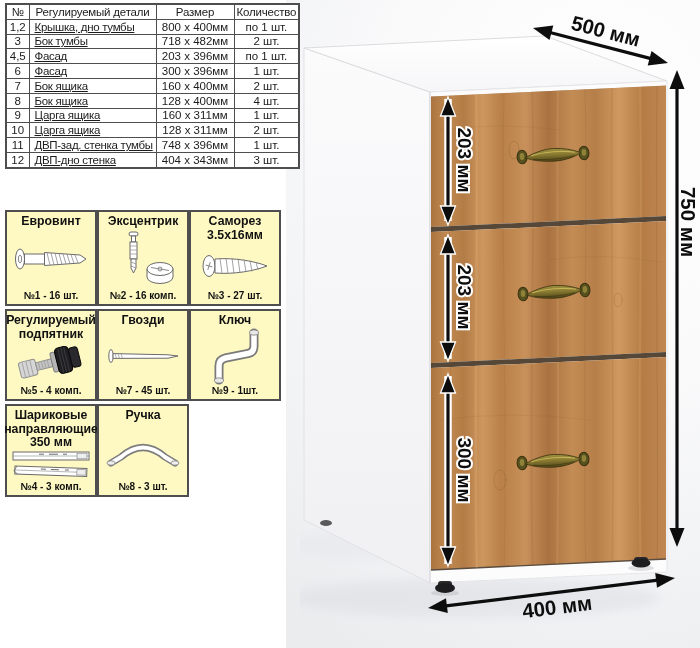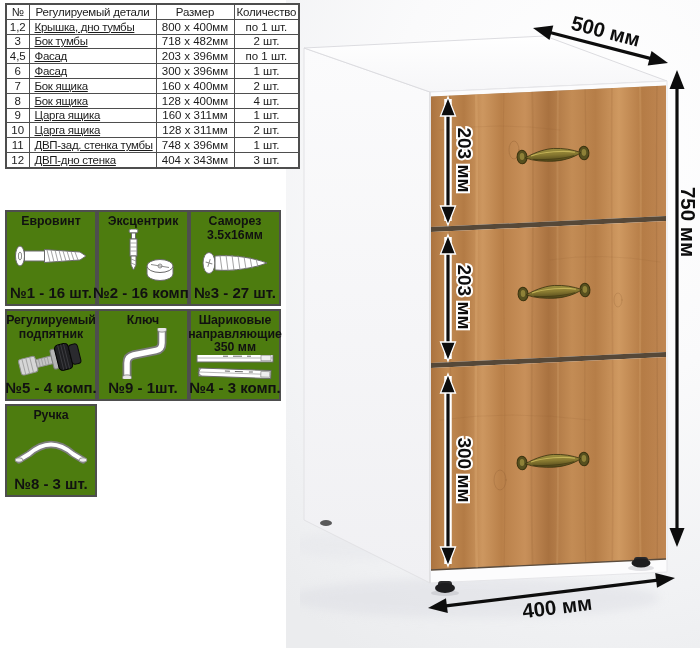--- a/index.html
+++ b/index.html
@@ -11,26 +11,26 @@
   .parts-table{position:absolute;left:5px;top:3px;border-collapse:collapse;table-layout:fixed;
     background:#fff;border:2px solid #4e4e4e;}
   .parts-table th,.parts-table td{border:1px solid #4e4e4e;font-size:11.5px;font-weight:400;
     height:13.8px;padding:0 2px;text-align:center;line-height:1.05;white-space:nowrap;color:#1c1c1c;}
   .parts-table .nm{text-align:left;padding-left:5px;letter-spacing:-0.3px;text-decoration:underline;}
   .parts-table th{letter-spacing:-0.2px;}
   
   .hw-grid{position:absolute;left:5px;top:210px;display:grid;
     grid-template-columns:92px 92px 92px;grid-template-rows:96px 92px 93px;
     column-gap:0;row-gap:3px;}
-  .hw-cell{box-sizing:border-box;border:2px solid #4e4e4e;background:#4d7c0f;
+  .hw-cell{box-sizing:border-box;border:2px solid #4e4e4e;background:#fef9c3;
     display:flex;flex-direction:column;align-items:center;}
   .hw-title{font-weight:700;font-size:12.3px;text-align:center;line-height:1.1;
     padding:3px 1px 0;color:#111;}
   .hw-icon{flex:1;display:flex;align-items:center;justify-content:center;overflow:hidden;}
-  .hw-count{font-weight:700;font-size:15px;padding:0 0 3px;color:#111;white-space:nowrap;}
+  .hw-count{font-weight:700;font-size:10px;padding:0 0 3px;color:#111;white-space:nowrap;}
   
   .cab{position:absolute;left:300px;top:0;}
   .cab text{font-family:"Liberation Sans",sans-serif;font-weight:700;fill:#0d0d0d;}
   .dim{font-size:20.5px;}
   .dim2{font-size:19px;stroke:#fff;stroke-width:4px;paint-order:stroke;}
 </style>
 </head>
 <body>
 
 <div class="photo-bg"></div>
@@ -175,20 +175,31 @@
           <rect x="42" y="9" width="14" height="26" rx="4" fill="#1f1f22" stroke="#000"></rect>
           <path d="M46,9.5 v25 M49,9.5 v25 M52,9.5 v25" stroke="#3c3c40"></path>
           <rect x="56" y="12" width="9" height="20" rx="3" fill="#2a2a2e" stroke="#0a0a0a"></rect>
         </g>
       </svg>
     </div>
     <div class="hw-count">№5 - 4 комп.</div>
   </div>
 
 
+  <div class="hw-cell">
+    <div class="hw-title">Гвозди</div>
+    <div class="hw-icon">
+      <svg width="76" height="22" viewBox="0 0 76 22">
+        <ellipse cx="6" cy="11" rx="2.2" ry="6.5" fill="#fff" stroke="#6a6a6a"></ellipse>
+        <path d="M8,8.6 L63,9.8 L73,11 L63,13.2 L8,13.4 Z" fill="#fff" stroke="#6a6a6a"></path>
+        <path d="M10,8.7 l1.5,4.6 M13,8.7 l1.5,4.6 M16,8.8 l1.5,4.4" stroke="#8c8c8c" stroke-width=".7"></path>
+      </svg>
+    </div>
+    <div class="hw-count">№7 - 45 шт.</div>
+  </div>
 
   <div class="hw-cell">
     <div class="hw-title">Ключ</div>
     <div class="hw-icon">
       <svg width="62" height="58" viewBox="0 0 62 58">
         <path d="M15,53 V39 Q15,32.5 21.5,31 L44,26.5 Q50,25.5 50,19 V6" fill="none" stroke="#7a7a7a" stroke-width="9" stroke-linecap="round"></path>
         <path d="M15,53 V39 Q15,32.5 21.5,31 L44,26.5 Q50,25.5 50,19 V6" fill="none" stroke="#fff" stroke-width="5.5" stroke-linecap="round"></path>
         <ellipse cx="15" cy="53.5" rx="4.5" ry="2.6" fill="#e8e8e8" stroke="#7a7a7a" stroke-width=".8"></ellipse>
         <ellipse cx="50" cy="5.5" rx="4.5" ry="2.6" fill="#e8e8e8" stroke="#7a7a7a" stroke-width=".8"></ellipse>
       </svg>

